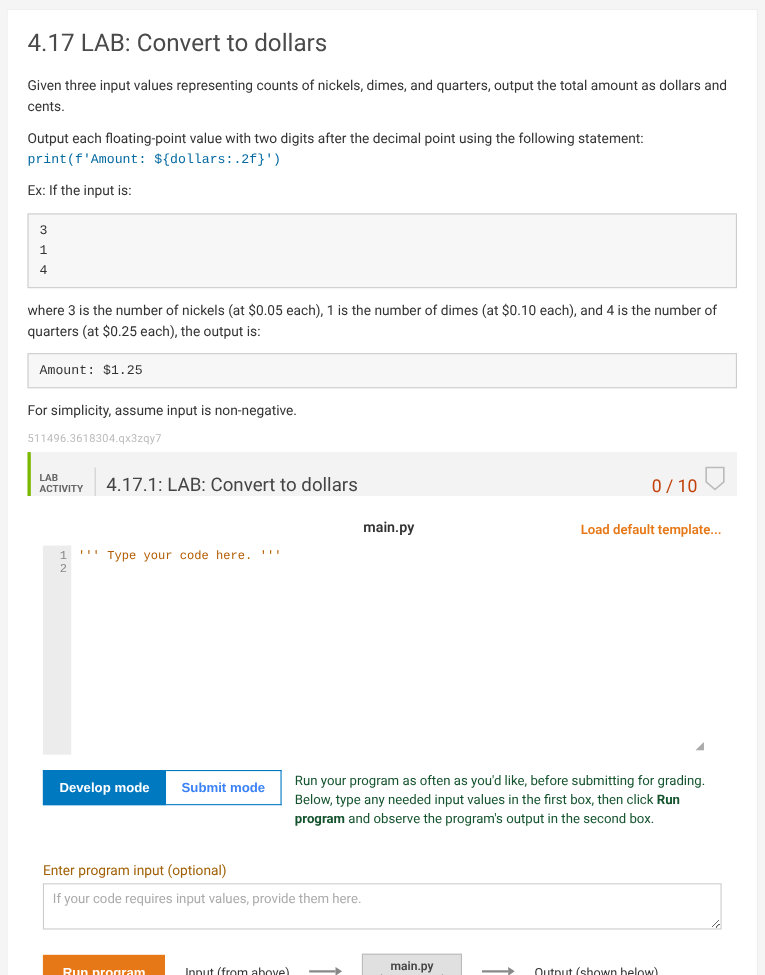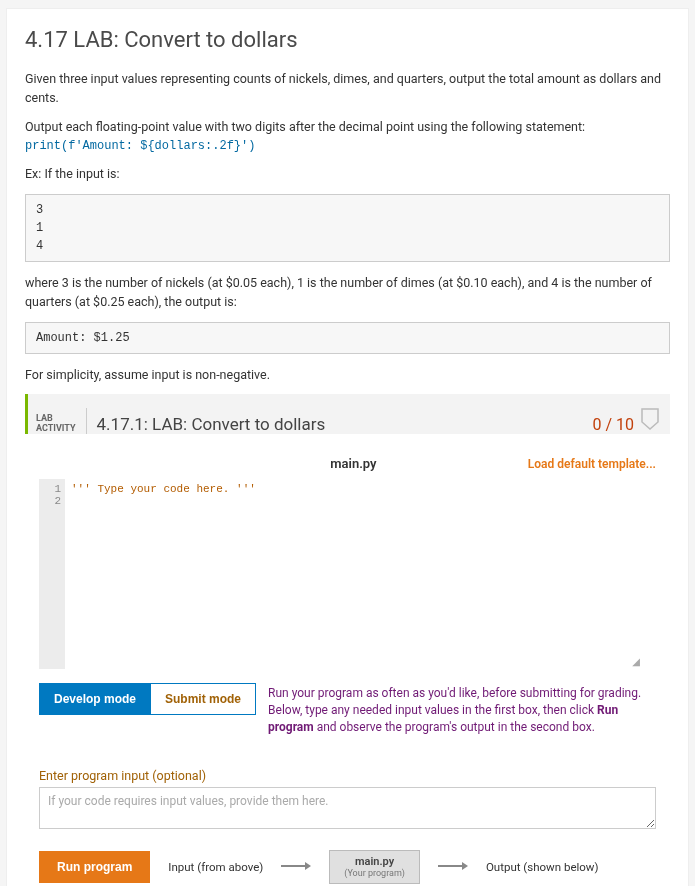--- a/index.html
+++ b/index.html
@@ -23,22 +23,22 @@
 .load-template { color: #e67817; font-size: 12px; font-weight: 600; cursor: pointer; }
 .editor-wrap { position: relative; margin: 0 14px; border: none; display: flex; }
 .gutter { background: #ececec; width: 26px; text-align: right; padding: 4px 4px 0 0; font-family: "Courier New", monospace; font-size: 11px; color: #888; user-select: none; }
 .code-area { flex: 1; min-height: 190px; font-family: "Courier New", monospace; font-size: 11px; padding: 4px 6px; position: relative; border: none; resize: both; background: #fff; }
 .code-comment { color: #b35c00; margin-top: 32px; }
 .resize-handle { position: absolute; right: 16px; bottom: 2px; font-size: 10px; color: #aaa; pointer-events: none; }
 .mode-row { display: flex; align-items: flex-start; margin: 14px 14px 0 14px; gap: 12px; }
 .mode-buttons { display: flex; }
 .btn-dev, .btn-sub { font-size: 12px; font-weight: 700; padding: 8px 14px; border: 1px solid #0079c1; cursor: pointer; text-align: right; }
 .btn-dev { background: #0079c1; color: #fff; }
-.btn-sub { background: #fff; color: #a16207; border-left: none; }
-.mode-help { font-size: 12px; color: #701a75; line-height: 1.4; flex: 1; padding-top: 2px; }
+.btn-sub { background: #fff; color: #3b82f6; border-left: none; }
+.mode-help { font-size: 12px; color: #14532d; line-height: 1.4; flex: 1; padding-top: 2px; }
 .mode-help b { font-weight: 700; }
 .section-label { font-size: 12.5px; color: #a16207; margin: 32px 14px 4px 14px; }
 .input-box { margin: 0 14px; border: 1px solid #ccc; min-height: 42px; padding: 6px 8px; font-size: 12px; resize: both; width: calc(100% - 28px); font-family: inherit; }
 .input-box::placeholder { color: #aaa; }
 .run-row { display: flex; align-items: center; margin: 18px 14px 0 14px; gap: 18px; }
 .btn-run { background: #e67817; color: #fff; font-size: 12px; font-weight: 700; padding: 9px 18px; border: none; cursor: pointer; }
 .flow-label { font-size: 11.5px; color: #333; }
 .arrow-svg { display: inline-block; }
 .flow-box { background: #e0e0e0; border: 1px solid #bbb; padding: 4px 14px; text-align: center; line-height: 1.2; }
 .flow-box-main { font-size: 11px; font-weight: 600; color: #444; }
@@ -55,20 +55,21 @@
       <span>Output each floating-point value with two digits after the decimal point using the following statement:</span><br>
       <span class="codeblock-inline">print(f'Amount: ${dollars:.2f}')</span>
     </p>
     <p class="desc">Ex: If the input is:</p>
     <div class="prebox">3
 1
 4</div>
     <p class="desc">where 3 is the number of nickels (at $0.05 each), 1 is the number of dimes (at $0.10 each), and 4 is the number of quarters (at $0.25 each), the output is:</p>
     <div class="prebox">Amount: $1.25</div>
     <p class="desc">For simplicity, assume input is non-negative.</p>
+    <div class="tiny">511496.3618304.qx3zqy7</div>
   </div>
 
   <div class="lab-bar">
     <div class="lab-label">
       <div>LAB</div>
       <div>ACTIVITY</div>
     </div>
     <div class="lab-divider"></div>
     <div class="lab-title">4.17.1: LAB: Convert to dollars</div>
     <div class="score">0 / 10</div>

